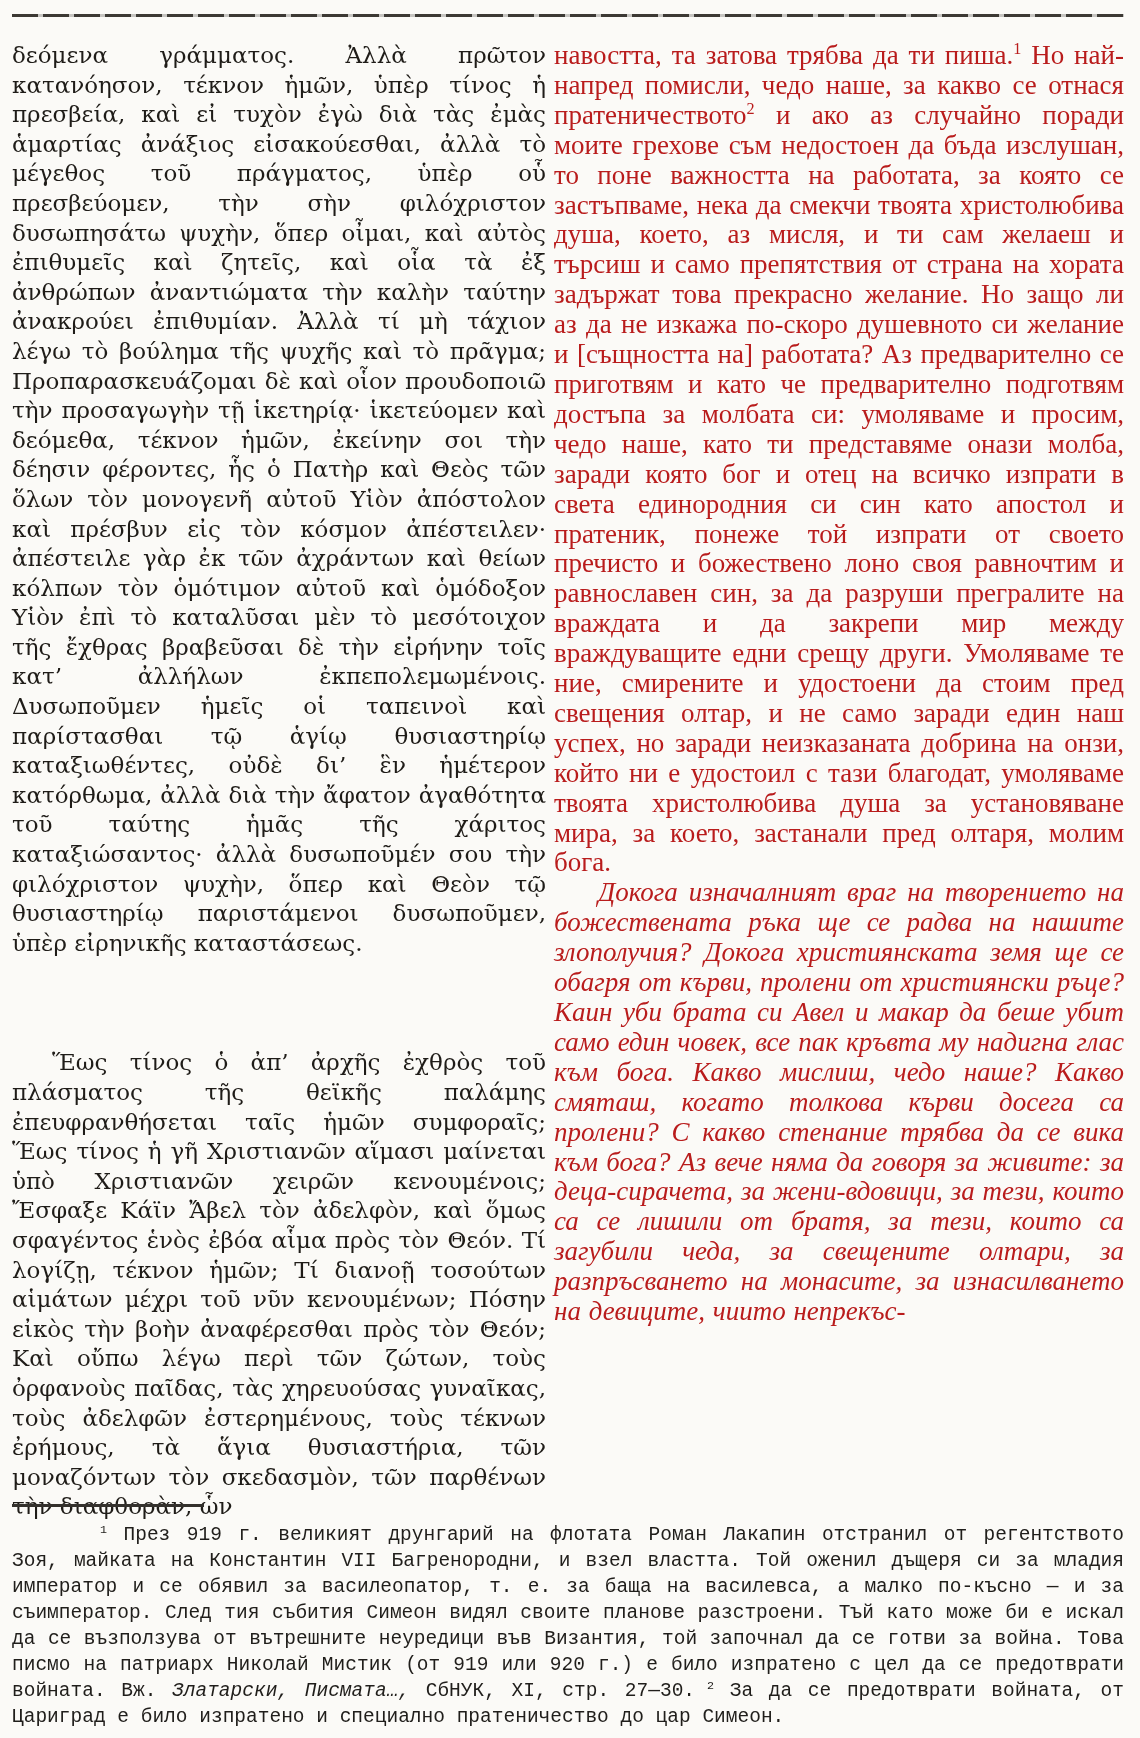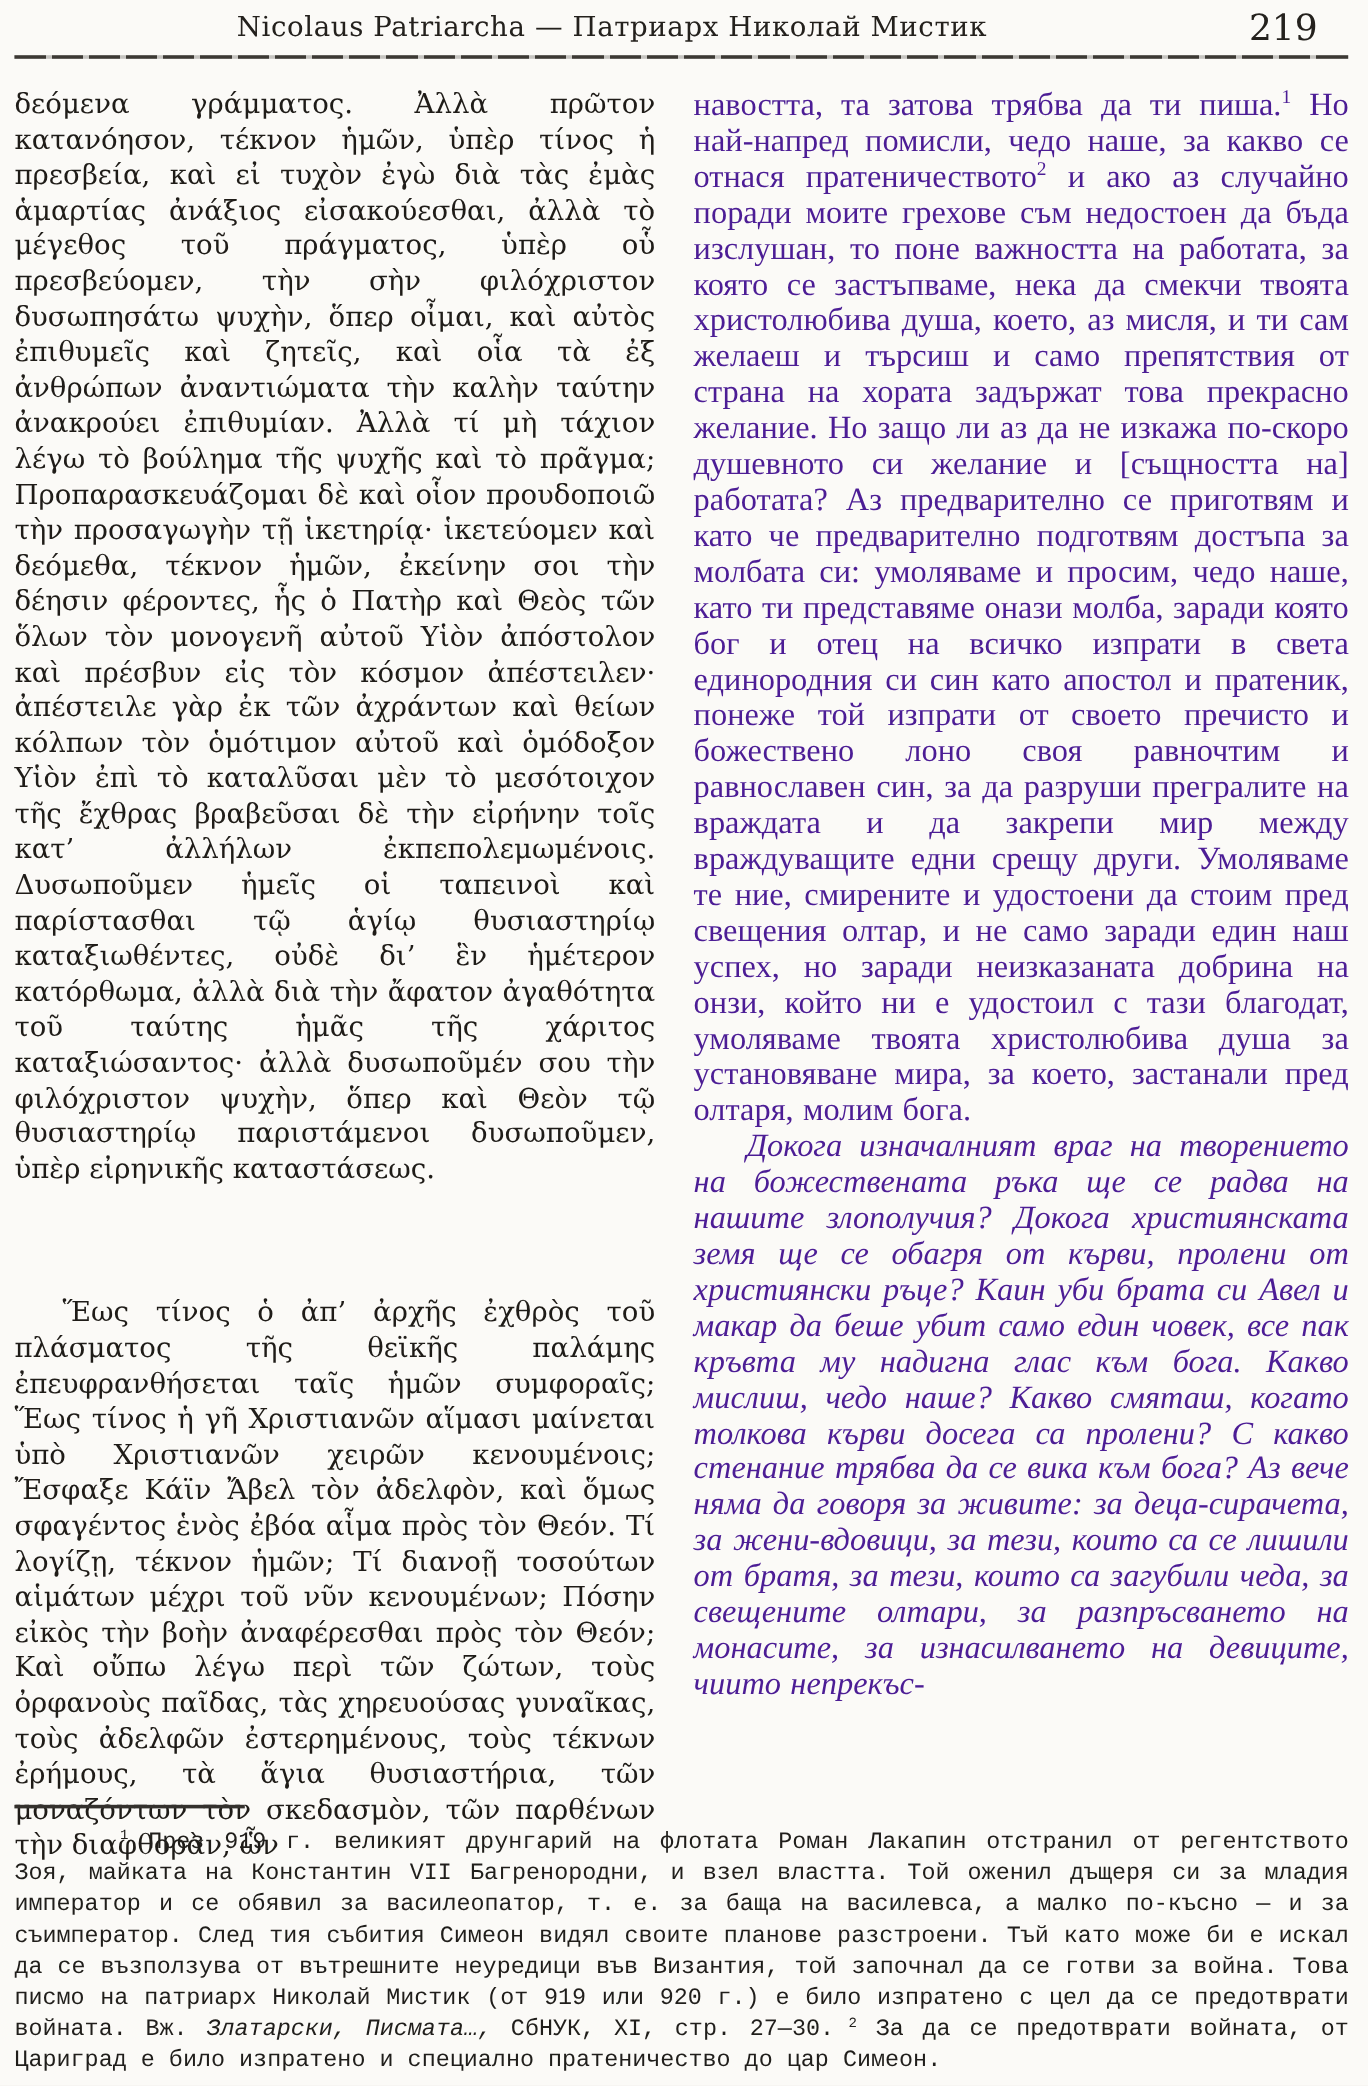--- a/index.html
+++ b/index.html
@@ -37,26 +37,26 @@
   .columns{display:flex;margin-top:24px;}
   .greek{
     width:534px;flex:none;
     font-size:23px;line-height:29.6px;
     text-align:justify;
     color:#1f1c18;
   }
   .greek p{margin:0;}
   .greek .p2{margin-top:90px;text-indent:40px;}
   .bulg{
-    flex:1;margin-left:32px;
+    flex:1;margin-left:8px;
     font-family:"Liberation Serif", serif;
     font-size:27px;line-height:29.9px;
     text-align:justify;
     word-spacing:1px;
-    color:#4c1d95;
+    color:#b91c1c;
   }
   .bulg p{margin:0;}
   .bulg .p2{text-indent:44px;font-style:italic;}
   sup.fnref{
     font-size:.6em;
     vertical-align:super;
     line-height:0;
   }
   
   .footnotes{position:absolute;left:12px;right:16px;bottom:8px;}
@@ -70,24 +70,20 @@
     color:#201e1b;
   }
   .fn-text sup.fnref.second{margin-left:12px;}
   .it{font-style:italic;}
 </style>
 </head>
 <body>
 
 <div class="page">
 
-  <div class="header">
-    <div class="title">Nicolaus Patriarcha — Патриарх Николай Мистик</div>
-    <div class="page-number">219</div>
-  </div>
 
   <div class="header-rule"></div>
 
   <div class="columns">
 
     <div class="greek">
       <p class="p1">δεόμενα γράμματος. Ἀλλὰ πρῶτον κατανόησον, τέκνον ἡμῶν, ὑπὲρ τίνος ἡ πρεσβεία, καὶ εἰ τυχὸν ἐγὼ διὰ τὰς ἐμὰς ἁμαρτίας ἀνάξιος εἰσακούεσθαι, ἀλλὰ τὸ μέγεθος τοῦ πράγματος, ὑπὲρ οὗ πρεσβεύομεν, τὴν σὴν φιλόχριστον δυσωπησάτω ψυχὴν, ὅπερ οἶμαι, καὶ αὐτὸς ἐπιθυμεῖς καὶ ζητεῖς, καὶ οἷα τὰ ἐξ ἀνθρώπων ἀναντιώματα τὴν καλὴν ταύτην ἀνακρούει ἐπιθυμίαν. Ἀλλὰ τί μὴ τάχιον λέγω τὸ βούλημα τῆς ψυχῆς καὶ τὸ πρᾶγμα; Προπαρασκευάζομαι δὲ καὶ οἷον προυδοποιῶ τὴν προσαγωγὴν τῇ ἱκετηρίᾳ· ἱκετεύομεν καὶ δεόμεθα, τέκνον ἡμῶν, ἐκείνην σοι τὴν δέησιν φέροντες, ἧς ὁ Πατὴρ καὶ Θεὸς τῶν ὅλων τὸν μονογενῆ αὐτοῦ Υἱὸν ἀπόστολον καὶ πρέσβυν εἰς τὸν κόσμον ἀπέστειλεν· ἀπέστειλε γὰρ ἐκ τῶν ἀχράντων καὶ θείων κόλπων τὸν ὁμότιμον αὐτοῦ καὶ ὁμόδοξον Υἱὸν ἐπὶ τὸ καταλῦσαι μὲν τὸ μεσότοιχον τῆς ἔχθρας βραβεῦσαι δὲ τὴν εἰρήνην τοῖς κατ’ ἀλλήλων ἐκπεπολεμωμένοις. Δυσωποῦμεν ἡμεῖς οἱ ταπεινοὶ καὶ παρίστασθαι τῷ ἁγίῳ θυσιαστηρίῳ καταξιωθέντες, οὐδὲ δι’ ἓν ἡμέτερον κατόρθωμα, ἀλλὰ διὰ τὴν ἄφατον ἀγαθότητα τοῦ ταύτης ἡμᾶς τῆς χάριτος καταξιώσαντος· ἀλλὰ δυσωποῦμέν σου τὴν φιλόχριστον ψυχὴν, ὅπερ καὶ Θεὸν τῷ θυσιαστηρίῳ παριστάμενοι δυσωποῦμεν, ὑπὲρ εἰρηνικῆς καταστάσεως.</p>
       <p class="p2">Ἕως τίνος ὁ ἀπ’ ἀρχῆς ἐχθρὸς τοῦ πλάσματος τῆς θεϊκῆς παλάμης ἐπευφρανθήσεται ταῖς ἡμῶν συμφοραῖς; Ἕως τίνος ἡ γῆ Χριστιανῶν αἵμασι μαίνεται ὑπὸ Χριστιανῶν χειρῶν κενουμένοις; Ἔσφαξε Κάϊν Ἄβελ τὸν ἀδελφὸν, καὶ ὅμως σφαγέντος ἑνὸς ἐβόα αἷμα πρὸς τὸν Θεόν. Τί λογίζῃ, τέκνον ἡμῶν; Τί διανοῇ τοσούτων αἱμάτων μέχρι τοῦ νῦν κενουμένων; Πόσην εἰκὸς τὴν βοὴν ἀναφέρεσθαι πρὸς τὸν Θεόν; Καὶ οὔπω λέγω περὶ τῶν ζώτων, τοὺς ὀρφανοὺς παῖδας, τὰς χηρευούσας γυναῖκας, τοὺς ἀδελφῶν ἐστερημένους, τοὺς τέκνων ἐρήμους, τὰ ἅγια θυσιαστήρια, τῶν μοναζόντων τὸν σκεδασμὸν, τῶν παρθένων τὴν διαφθορὰν, ὧν</p>
     </div>
 

